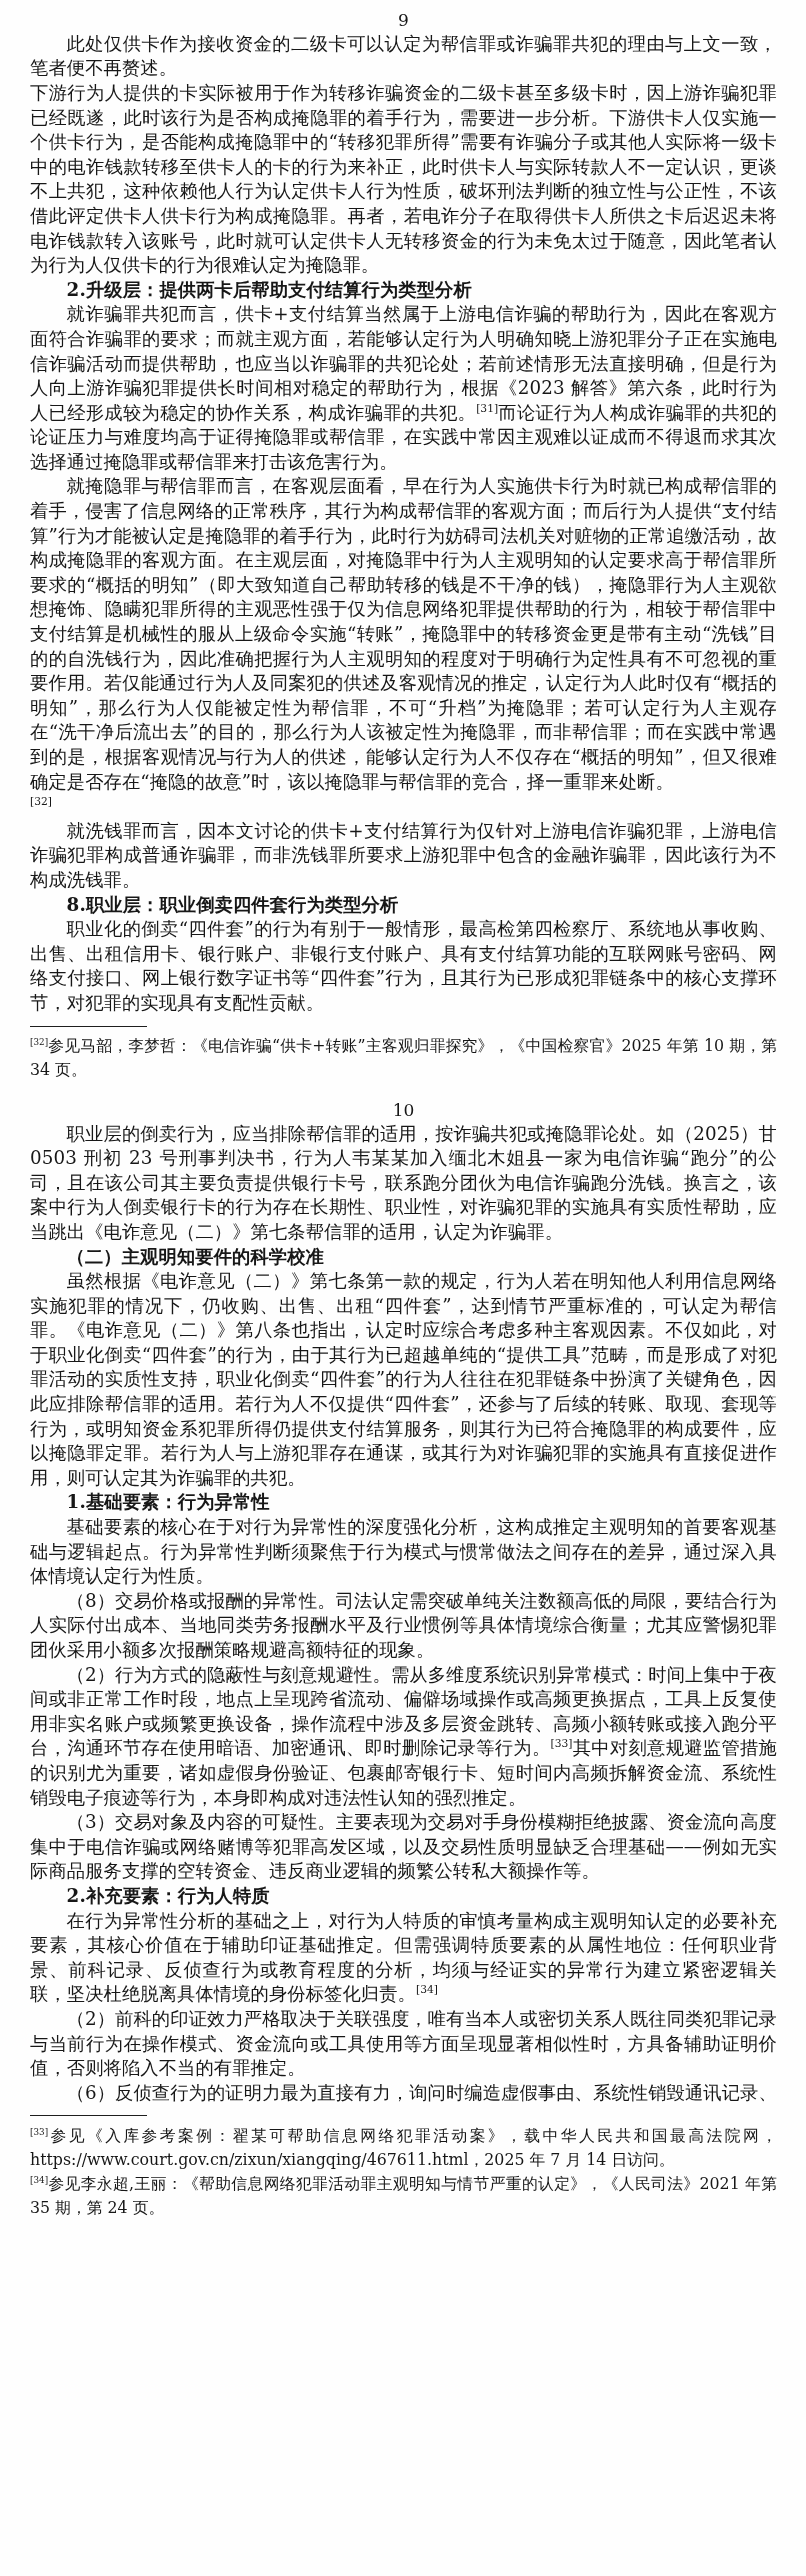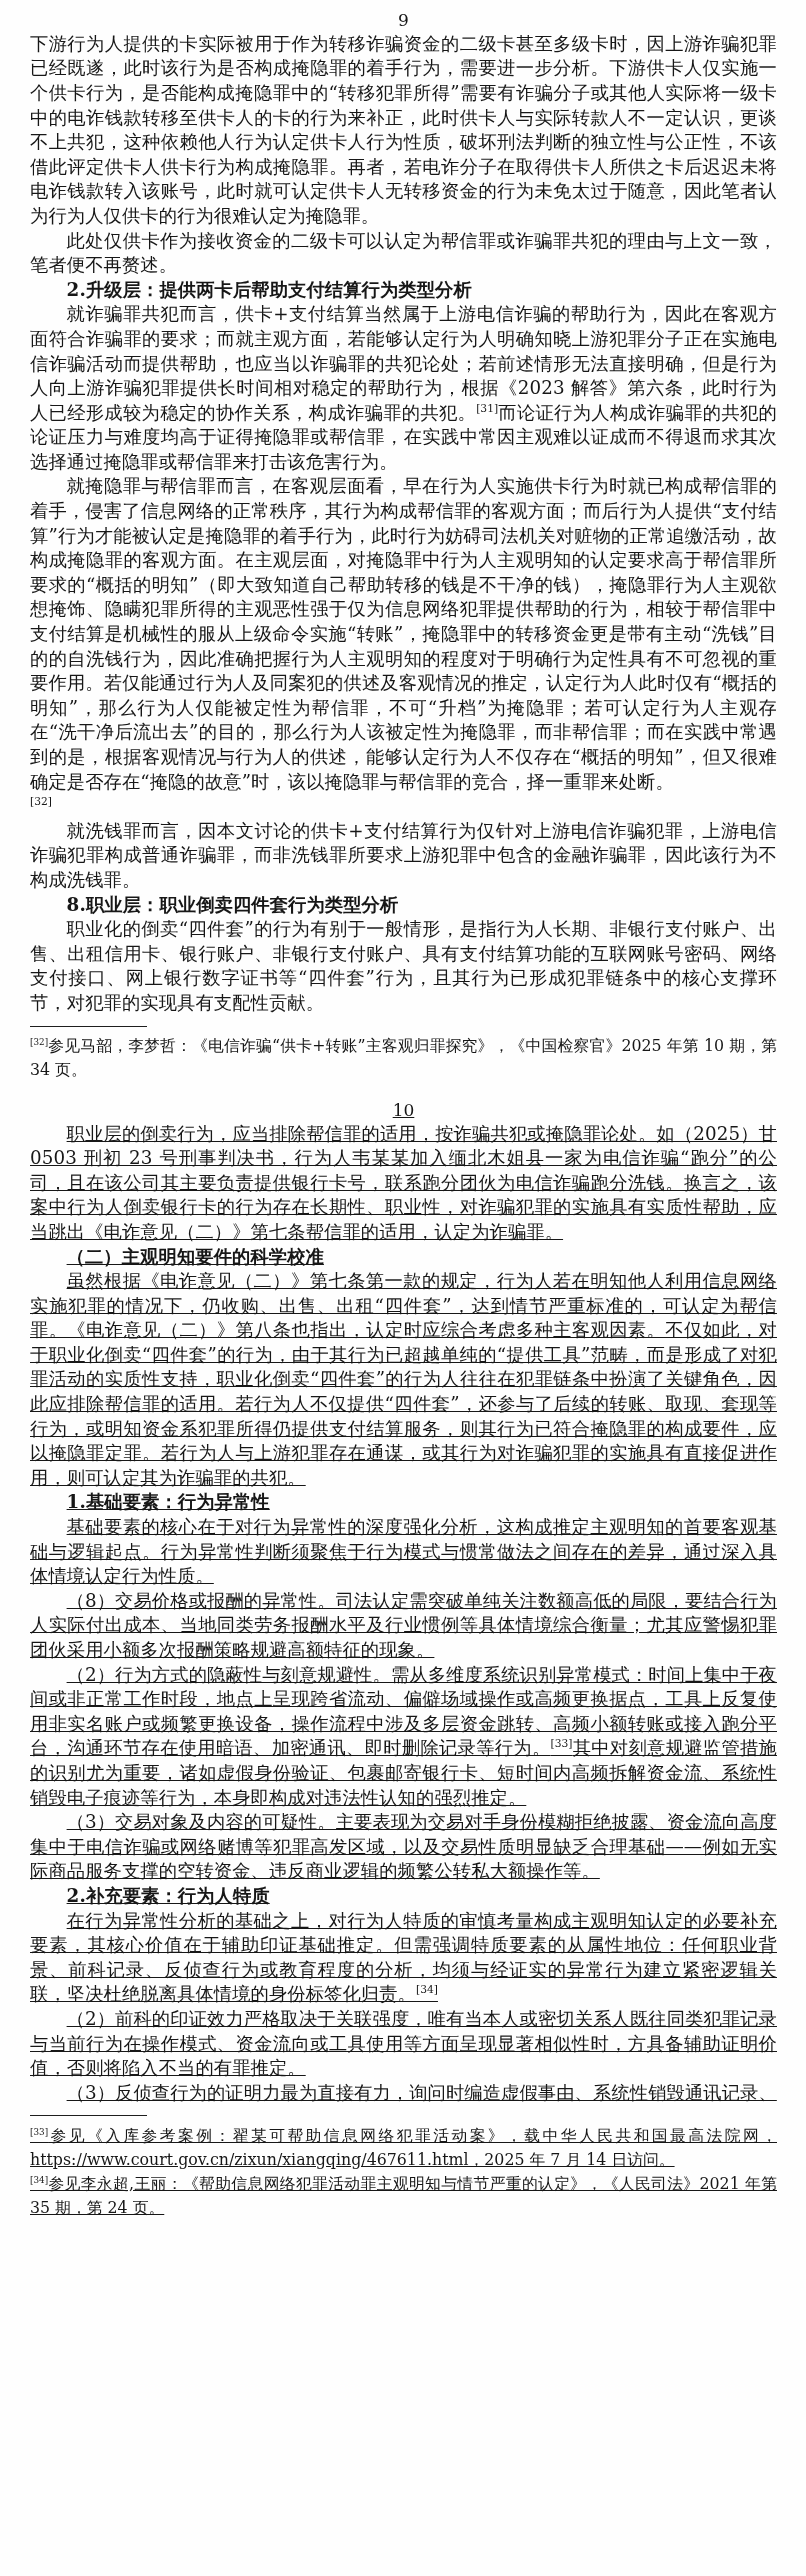--- a/index.html
+++ b/index.html
@@ -10,21 +10,21 @@
   #doc {
     width: 807px;
     min-height: 2576px;
     box-sizing: border-box;
     padding: 8.8px 30px 19px 30px;
     background: #fefefe;
     color: #171717;
     font-family: "DejaVu Serif", "Liberation Serif", serif;
   }
   .page { margin: 0; }
-  .page + .page { margin-top: 16.4px; text-decoration: underline; }
+  .page + .page { margin-top: 16.4px; }
   .page-number {
     text-align: center;
     font-size: 17px;
     line-height: 23px;
     margin: 0;
     color: #171717;
   }
   .para {
     margin: 0;
     font-size: 18.3px;
@@ -57,44 +57,44 @@
     text-align: justify;
     text-indent: 0;
   }
 </style>
 </head>
 <body>
 
 <div id="doc" style="background: rgb(254, 254, 254); color: rgb(23, 23, 23);">
     <section class="page">
       <div class="page-number">9</div>
+      <p class="para">此处仅供卡作为接收资金的二级卡可以认定为帮信罪或诈骗罪共犯的理由与上文一致，笔者便不再赘述。</p>
       <p class="para noindent">下游行为人提供的卡实际被用于作为转移诈骗资金的二级卡甚至多级卡时，因上游诈骗犯罪已经既遂，此时该行为是否构成掩隐罪的着手行为，需要进一步分析。下游供卡人仅实施一个供卡行为，是否能构成掩隐罪中的“转移犯罪所得”需要有诈骗分子或其他人实际将一级卡中的电诈钱款转移至供卡人的卡的行为来补正，此时供卡人与实际转款人不一定认识，更谈不上共犯，这种依赖他人行为认定供卡人行为性质，破坏刑法判断的独立性与公正性，不该借此评定供卡人供卡行为构成掩隐罪。再者，若电诈分子在取得供卡人所供之卡后迟迟未将电诈钱款转入该账号，此时就可认定供卡人无转移资金的行为未免太过于随意，因此笔者认为行为人仅供卡的行为很难认定为掩隐罪。</p>
-      <p class="para">此处仅供卡作为接收资金的二级卡可以认定为帮信罪或诈骗罪共犯的理由与上文一致，笔者便不再赘述。</p>
       <p class="para heading">2.升级层：提供两卡后帮助支付结算行为类型分析</p>
       <p class="para">就诈骗罪共犯而言，供卡+支付结算当然属于上游电信诈骗的帮助行为，因此在客观方面符合诈骗罪的要求；而就主观方面，若能够认定行为人明确知晓上游犯罪分子正在实施电信诈骗活动而提供帮助，也应当以诈骗罪的共犯论处；若前述情形无法直接明确，但是行为人向上游诈骗犯罪提供长时间相对稳定的帮助行为，根据《2023 解答》第六条，此时行为人已经形成较为稳定的协作关系，构成诈骗罪的共犯。<sup>[31]</sup>而论证行为人构成诈骗罪的共犯的论证压力与难度均高于证得掩隐罪或帮信罪，在实践中常因主观难以证成而不得退而求其次选择通过掩隐罪或帮信罪来打击该危害行为。</p>
       <p class="para">就掩隐罪与帮信罪而言，在客观层面看，早在行为人实施供卡行为时就已构成帮信罪的着手，侵害了信息网络的正常秩序，其行为构成帮信罪的客观方面；而后行为人提供“支付结算”行为才能被认定是掩隐罪的着手行为，此时行为妨碍司法机关对赃物的正常追缴活动，故构成掩隐罪的客观方面。在主观层面，对掩隐罪中行为人主观明知的认定要求高于帮信罪所要求的“概括的明知”（即大致知道自己帮助转移的钱是不干净的钱），掩隐罪行为人主观欲想掩饰、隐瞒犯罪所得的主观恶性强于仅为信息网络犯罪提供帮助的行为，相较于帮信罪中支付结算是机械性的服从上级命令实施“转账”，掩隐罪中的转移资金更是带有主动“洗钱”目的的自洗钱行为，因此准确把握行为人主观明知的程度对于明确行为定性具有不可忽视的重要作用。若仅能通过行为人及同案犯的供述及客观情况的推定，认定行为人此时仅有“概括的明知”，那么行为人仅能被定性为帮信罪，不可“升档”为掩隐罪；若可认定行为人主观存在“洗干净后流出去”的目的，那么行为人该被定性为掩隐罪，而非帮信罪；而在实践中常遇到的是，根据客观情况与行为人的供述，能够认定行为人不仅存在“概括的明知”，但又很难确定是否存在“掩隐的故意”时，该以掩隐罪与帮信罪的竞合，择一重罪来处断。</p>
       <p class="para supline"><sup>[32]</sup></p>
       <p class="para">就洗钱罪而言，因本文讨论的供卡+支付结算行为仅针对上游电信诈骗犯罪，上游电信诈骗犯罪构成普通诈骗罪，而非洗钱罪所要求上游犯罪中包含的金融诈骗罪，因此该行为不构成洗钱罪。</p>
       <p class="para heading">8.职业层：职业倒卖四件套行为类型分析</p>
-      <p class="para">职业化的倒卖“四件套”的行为有别于一般情形，是指行为人长期、非银行支付账户、出售、出租信用卡、银行账户、非银行支付账户、具有支付结算功能的互联网账号密码、网络支付接口、网上银行数字证书等“四件套”行为，且其行为已形成犯罪链条中的核心支撑环节，对犯罪的实现具有支配性贡献。</p>
+      <p class="para">职业化的倒卖“四件套”的行为有别于一般情形，最高检第四检察厅、系统地从事收购、出售、出租信用卡、银行账户、非银行支付账户、具有支付结算功能的互联网账号密码、网络支付接口、网上银行数字证书等“四件套”行为，且其行为已形成犯罪链条中的核心支撑环节，对犯罪的实现具有支配性贡献。</p>
       <hr class="fn-sep">
       <p class="footnote"><sup>[32]</sup>参见马韶，李梦哲：《电信诈骗“供卡+转账”主客观归罪探究》，《中国检察官》2025 年第 10 期，第 34 页。</p>
     </section>
     <section class="page">
       <div class="page-number">10</div>
       <p class="para">职业层的倒卖行为，应当排除帮信罪的适用，按诈骗共犯或掩隐罪论处。如（2025）甘 0503 刑初 23 号刑事判决书，行为人韦某某加入缅北木姐县一家为电信诈骗“跑分”的公司，且在该公司其主要负责提供银行卡号，联系跑分团伙为电信诈骗跑分洗钱。换言之，该案中行为人倒卖银行卡的行为存在长期性、职业性，对诈骗犯罪的实施具有实质性帮助，应当跳出《电诈意见（二）》第七条帮信罪的适用，认定为诈骗罪。</p>
       <p class="para heading">（二）主观明知要件的科学校准</p>
       <p class="para">虽然根据《电诈意见（二）》第七条第一款的规定，行为人若在明知他人利用信息网络实施犯罪的情况下，仍收购、出售、出租“四件套”，达到情节严重标准的，可认定为帮信罪。《电诈意见（二）》第八条也指出，认定时应综合考虑多种主客观因素。不仅如此，对于职业化倒卖“四件套”的行为，由于其行为已超越单纯的“提供工具”范畴，而是形成了对犯罪活动的实质性支持，职业化倒卖“四件套”的行为人往往在犯罪链条中扮演了关键角色，因此应排除帮信罪的适用。若行为人不仅提供“四件套”，还参与了后续的转账、取现、套现等行为，或明知资金系犯罪所得仍提供支付结算服务，则其行为已符合掩隐罪的构成要件，应以掩隐罪定罪。若行为人与上游犯罪存在通谋，或其行为对诈骗犯罪的实施具有直接促进作用，则可认定其为诈骗罪的共犯。</p>
       <p class="para heading">1.基础要素：行为异常性</p>
       <p class="para">基础要素的核心在于对行为异常性的深度强化分析，这构成推定主观明知的首要客观基础与逻辑起点。行为异常性判断须聚焦于行为模式与惯常做法之间存在的差异，通过深入具体情境认定行为性质。</p>
       <p class="para">（8）交易价格或报酬的异常性。司法认定需突破单纯关注数额高低的局限，要结合行为人实际付出成本、当地同类劳务报酬水平及行业惯例等具体情境综合衡量；尤其应警惕犯罪团伙采用小额多次报酬策略规避高额特征的现象。</p>
       <p class="para">（2）行为方式的隐蔽性与刻意规避性。需从多维度系统识别异常模式：时间上集中于夜间或非正常工作时段，地点上呈现跨省流动、偏僻场域操作或高频更换据点，工具上反复使用非实名账户或频繁更换设备，操作流程中涉及多层资金跳转、高频小额转账或接入跑分平台，沟通环节存在使用暗语、加密通讯、即时删除记录等行为。<sup>[33]</sup>其中对刻意规避监管措施的识别尤为重要，诸如虚假身份验证、包裹邮寄银行卡、短时间内高频拆解资金流、系统性销毁电子痕迹等行为，本身即构成对违法性认知的强烈推定。</p>
       <p class="para">（3）交易对象及内容的可疑性。主要表现为交易对手身份模糊拒绝披露、资金流向高度集中于电信诈骗或网络赌博等犯罪高发区域，以及交易性质明显缺乏合理基础——例如无实际商品服务支撑的空转资金、违反商业逻辑的频繁公转私大额操作等。</p>
       <p class="para heading">2.补充要素：行为人特质</p>
       <p class="para">在行为异常性分析的基础之上，对行为人特质的审慎考量构成主观明知认定的必要补充要素，其核心价值在于辅助印证基础推定。但需强调特质要素的从属性地位：任何职业背景、前科记录、反侦查行为或教育程度的分析，均须与经证实的异常行为建立紧密逻辑关联，坚决杜绝脱离具体情境的身份标签化归责。<sup>[34]</sup></p>
       <p class="para">（2）前科的印证效力严格取决于关联强度，唯有当本人或密切关系人既往同类犯罪记录与当前行为在操作模式、资金流向或工具使用等方面呈现显著相似性时，方具备辅助证明价值，否则将陷入不当的有罪推定。</p>
-      <p class="para">（3）反侦查行为的证明力最为直接有力，询问时编造虚假事由、系统性销毁通讯记录、</p>
+      <p class="para">（6）反侦查行为的证明力最为直接有力，询问时编造虚假事由、系统性销毁通讯记录、</p>
       <hr class="fn-sep">
       <p class="footnote"><sup>[33]</sup>参见《入库参考案例：翟某可帮助信息网络犯罪活动案》，载中华人民共和国最高法院网， https://www.court.gov.cn/zixun/xiangqing/467611.html，2025 年 7 月 14 日访问。</p>
       <p class="footnote"><sup>[34]</sup>参见李永超,王丽：《帮助信息网络犯罪活动罪主观明知与情节严重的认定》，《人民司法》2021 年第 35 期，第 24 页。</p>
     </section>
   </div>
 
 
 </body></html>

